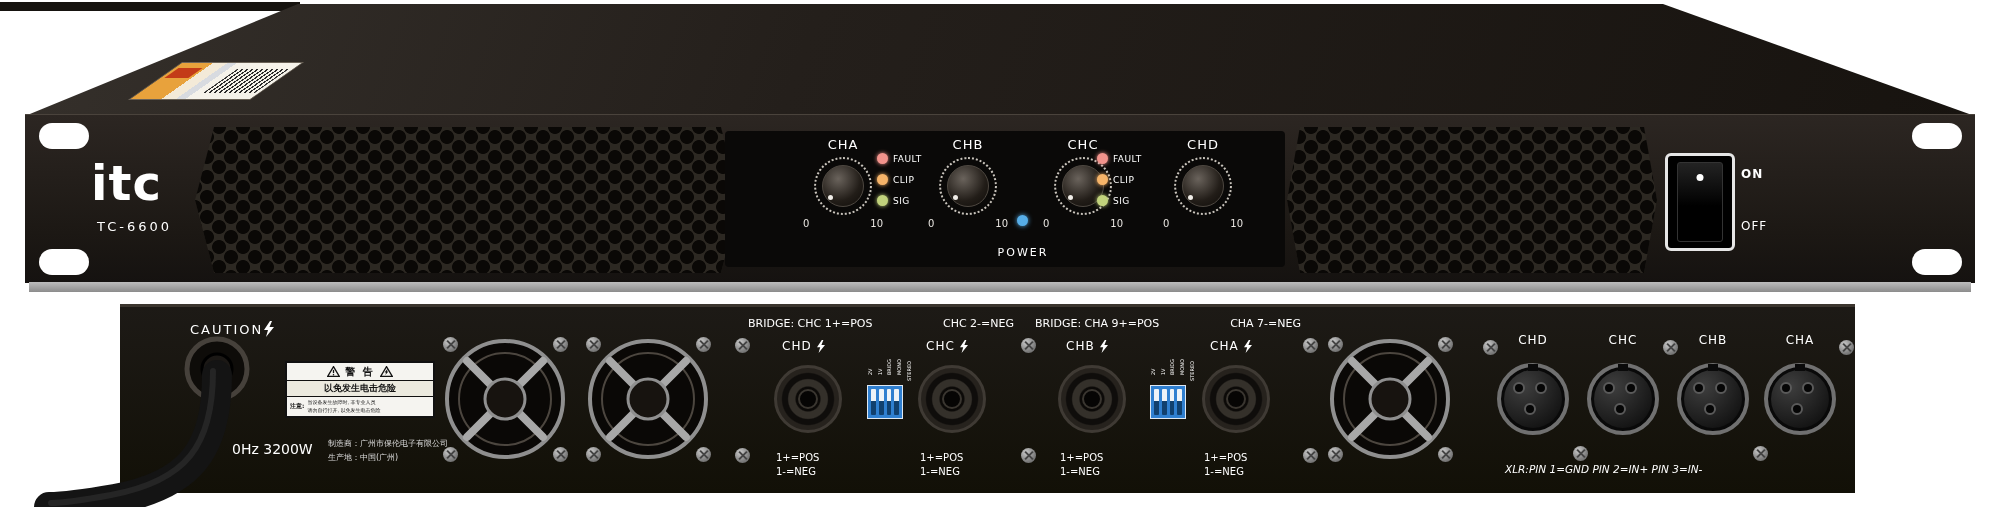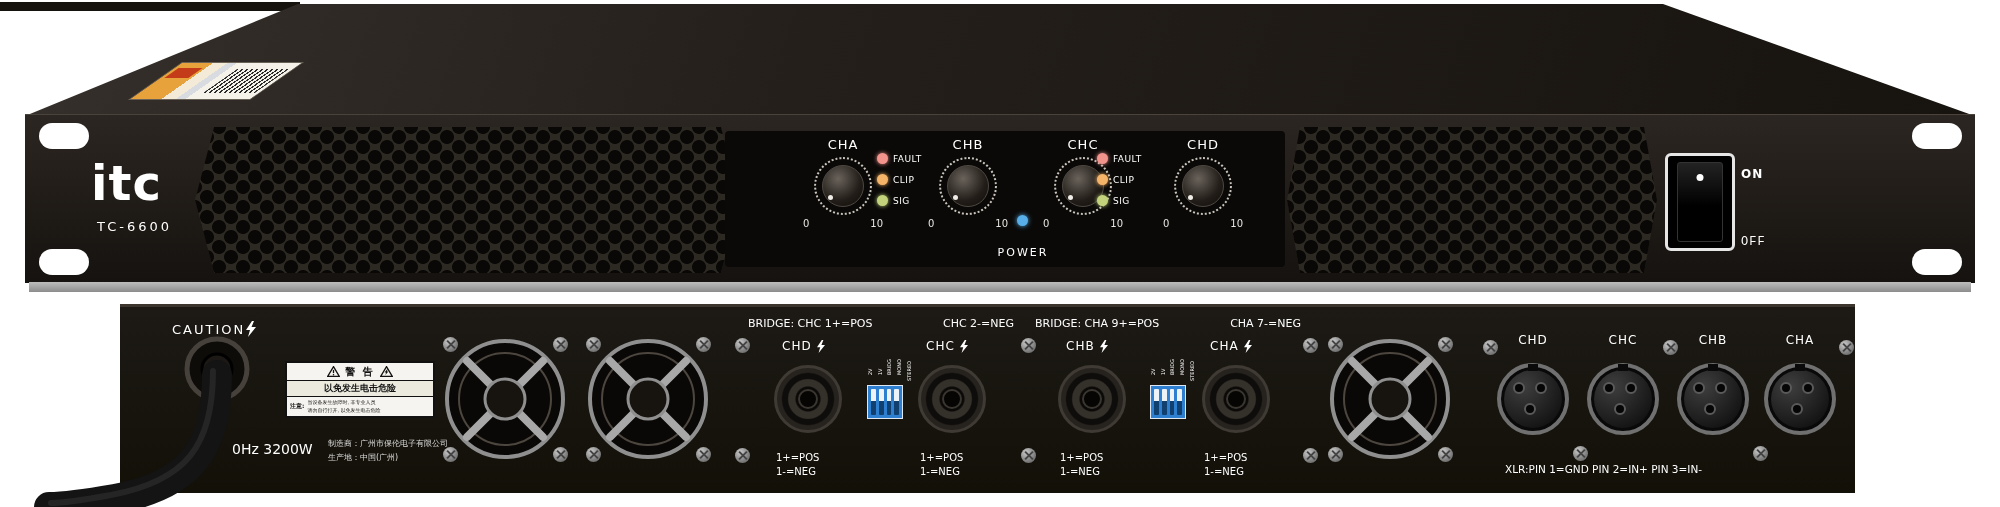--- a/index.html
+++ b/index.html
@@ -52,21 +52,21 @@
   .pswitch{position:absolute;left:1640px;top:38px;width:64px;height:92px;border:3px solid #e6e6e6;
     border-radius:6px;background:#000;}
   .pswitch::before{content:'';position:absolute;left:9px;right:9px;top:6px;bottom:6px;
     background:linear-gradient(#232323,#000 55%);border:1px solid #333;border-radius:3px;}
   .pswitch-dot{position:absolute;left:50%;top:18px;transform:translateX(-50%);width:7px;height:7px;border-radius:50%;background:#fff;}
   .sw-label{position:absolute;left:1716px;color:#fff;font-size:12px;letter-spacing:1px;}
 
   
   .rear{position:absolute;left:120px;top:304px;width:1735px;height:186px;
     background:linear-gradient(#1d1a16,#121007);border-top:3px solid #3c362f;}
-  .caution{position:absolute;left:52px;top:14px;display:flex;align-items:center;gap:1px;
+  .caution{position:absolute;left:70px;top:14px;display:flex;align-items:center;gap:1px;
     color:#fff;font-size:13px;letter-spacing:2px;}
   .cord-svg{position:absolute;left:-75px;top:28px;overflow:visible;z-index:2;}
   .warnlabel{position:absolute;left:165px;top:54px;width:150px;height:57px;background:#f5f4f0;
     border:2px solid #111;box-sizing:border-box;display:flex;flex-direction:column;z-index:3;}
   .warn-row1{height:17px;display:flex;align-items:center;justify-content:center;gap:5px;border-bottom:1px solid #111;}
   .warn-title{font-size:10px;font-weight:700;color:#111;letter-spacing:2px;}
   .warn-sub{height:15px;display:flex;align-items:center;justify-content:center;
     font-size:9px;font-weight:700;color:#111;border-bottom:1px solid #111;background:#eceadf;}
   .warn-note{flex:1;display:flex;align-items:center;gap:3px;padding:1px 3px;}
   .warn-note-h{font-size:6px;font-weight:700;color:#111;}
@@ -98,21 +98,21 @@
     font-size:5px;color:#fff;}
   .dip-block{position:absolute;inset:0;background:#2f7fd0;border:1px solid #dfe8f2;
     display:flex;gap:3px;padding:3px;box-sizing:border-box;}
   .dip-sw{flex:1;background:linear-gradient(#eef3f8 0 45%,#11406e 45%);border-radius:1px;}
 
   .xlr-label{position:absolute;top:26px;width:64px;text-align:center;color:#fff;font-size:12px;letter-spacing:1px;}
   .xlr{position:absolute;top:56px;width:64px;height:64px;border-radius:50%;border:4px solid #707070;
     background:radial-gradient(circle at 35% 30%,#3e3e3e,#141414 72%);box-shadow:inset 0 0 0 3px #090909;}
   .xlr-notch{position:absolute;left:50%;top:-3px;transform:translateX(-50%);width:10px;height:7px;background:#0a0a0a;}
   .xlr-pin{position:absolute;width:12px;height:12px;border-radius:50%;background:#050505;border:2px solid #5a5a5a;box-sizing:border-box;}
-  .xlr-info{position:absolute;left:1385px;top:156px;color:#fff;font-size:10.5px;white-space:nowrap;}
+  .xlr-info{position:absolute;left:1385px;top:156px;color:#fff;font-size:10.5px;white-space:nowrap;font-style:italic;}
 </style>
 </head>
 <body>
 
 <div class="stage">
 
   <div class="top-edge-bar"></div>
 
   <div class="front">
 
@@ -213,21 +213,21 @@
         </div>
 
         <div class="power-led"></div>
         <div class="power-label">POWER</div>
       </div>
 
       <div class="pswitch">
         <div class="pswitch-dot"></div>
       </div>
       <div class="sw-label" style="top:52px;font-weight:bold;">ON</div>
-      <div class="sw-label" style="top:120px;font-family:Liberation Mono, monospace;">OFF</div>
+      <div class="sw-label" style="top:104px;">OFF</div>
     </div>
 
     <div class="front-strip"></div>
   </div>
 
   <div class="rear">
 
     <div class="caution">
       <span>CAUTION</span>
       <svg width="10" height="16" viewBox="0 0 10 16">

